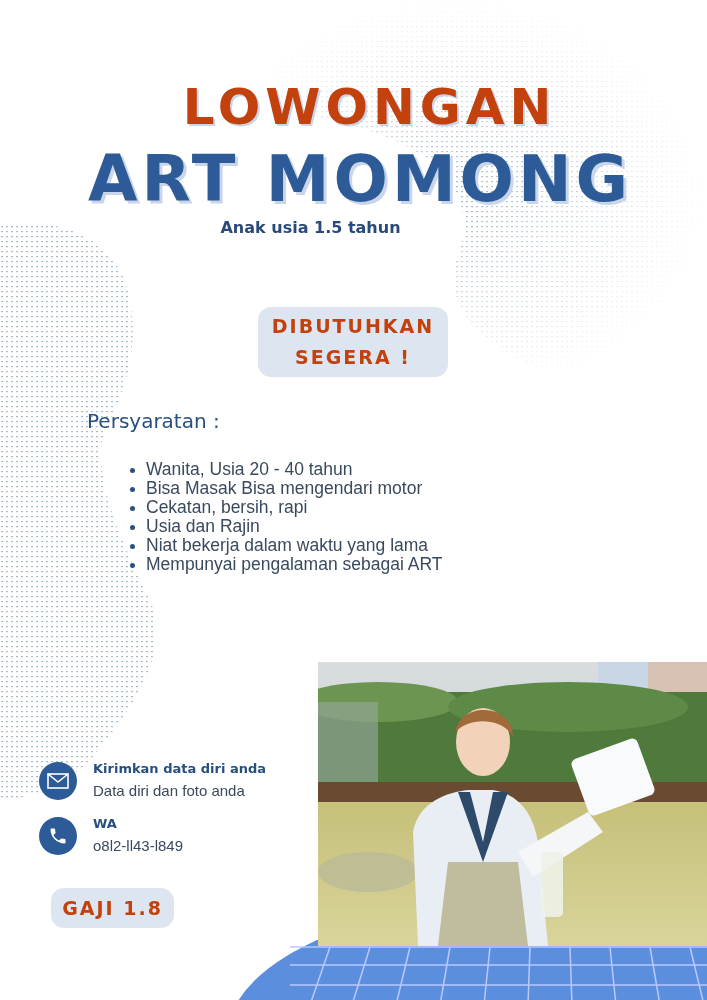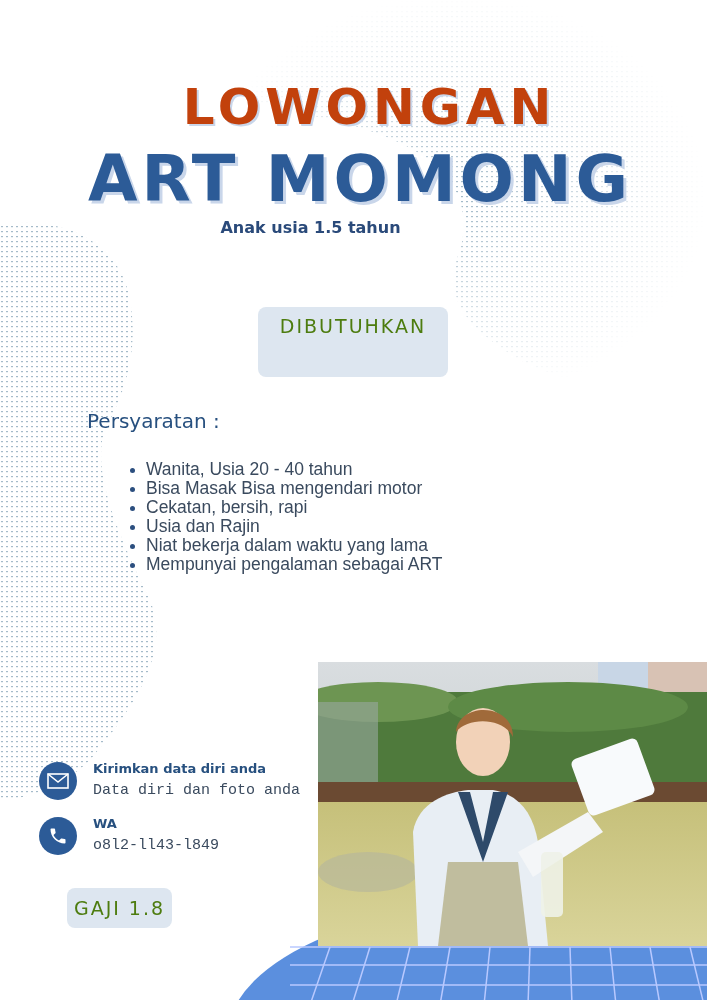--- a/index.html
+++ b/index.html
@@ -1,31 +1,31 @@
 <!DOCTYPE html>
 <html><head>
 <meta charset="utf-8">
 <style>
   html,body{margin:0;padding:0;}
   body{width:707px;height:1000px;position:relative;overflow:hidden;background:#ffffff;font-family:"DejaVu Sans","Liberation Sans",sans-serif;}
   .waves{position:absolute;inset:0;pointer-events:none;}
   .title1{position:absolute;left:16px;width:707px;top:78px;text-align:center;font-family:"DejaVu Sans",sans-serif;font-weight:bold;font-size:50px;letter-spacing:5px;color:#c2410c;text-shadow:2px 2px 0 #c9d6ea;}
   .title2{position:absolute;left:0;width:720px;top:142px;text-align:center;font-family:"DejaVu Sans",sans-serif;font-weight:bold;font-size:64px;letter-spacing:4px;color:#2c5b97;text-shadow:3px 3px 0 #c9d6ea;}
   .subtitle{position:absolute;left:0;width:621px;top:218px;text-align:center;font-weight:bold;font-size:16px;color:#2a4a7a;}
-  .badge{position:absolute;background:#dde6f0;border-radius:8px;color:#4d7c0f;font-weight:normal;text-align:center;letter-spacing:2px;}
+  .badge{position:absolute;background:#dde6f0;border-radius:13px;color:#c2410c;font-weight:bold;text-align:center;letter-spacing:2px;}
   .badge.urgent{left:258px;top:307px;width:190px;height:70px;font-size:19px;line-height:31px;padding-top:4px;box-sizing:border-box;}
-  .badge.salary{left:51px;top:888px;width:105px;height:40px;font-size:19px;line-height:40px;margin-left:16px;}
+  .badge.salary{left:51px;top:888px;width:123px;height:40px;font-size:19px;line-height:40px;}
   .req-title{position:absolute;left:87px;top:409px;font-size:20px;font-weight:normal;color:#27507f;}
   .req-list{position:absolute;left:112px;top:444px;margin:16px;padding:0;list-style:none;}
   .req-list li{font-family:"Liberation Sans",sans-serif;font-size:17.5px;line-height:19px;color:#3a4a5e;position:relative;padding-left:18px;}
   .req-list li::before{content:"";position:absolute;left:2px;top:8px;width:5px;height:5px;border-radius:50%;background:#2c4f7f;}
   .contact{position:absolute;left:39px;}
   .contact .circ{position:absolute;left:0;top:0;width:38px;height:38px;border-radius:50%;background:#2c5b97;display:flex;align-items:center;justify-content:center;}
   .contact .l1{position:absolute;left:54px;top:-1px;font-weight:bold;font-size:13px;color:#27507f;white-space:nowrap;}
-  .contact .l2{position:absolute;left:54px;top:20px;font-size:15px;color:#3a4a5e;white-space:nowrap;font-family:Liberation Mono, monospace;}
+  .contact .l2{position:absolute;left:54px;top:20px;font-size:15px;color:#3a4a5e;white-space:nowrap;font-family:Liberation Sans, sans-serif;}
   .blob{position:absolute;left:228px;top:895px;width:560px;height:200px;background:#5b8fde;border-radius:60% 40% 0 0 / 70% 60% 0 0;}
   .grid{position:absolute;left:290px;top:945px;}
   .photo{position:absolute;left:318px;top:662px;width:389px;height:284px;overflow:hidden;background:#7a8a55;}
 </style>
 </head>
 <body>
 
 <svg class="waves" width="707" height="1000" viewBox="0 0 707 1000">
   <defs>
     <pattern id="dots" width="5" height="5" patternUnits="userSpaceOnUse">
@@ -45,20 +45,21 @@
   <rect x="0" y="0" width="707" height="420" fill="url(#dots)" mask="url(#m1)" opacity="0.75"></rect>
   <rect x="0" y="200" width="200" height="620" fill="url(#dots)" mask="url(#m2)" opacity="0.7"></rect>
 </svg>
 
 <div class="title1">LOWONGAN</div>
 <div class="title2">ART MOMONG</div>
 <div class="subtitle">Anak usia 1.5 tahun</div>
 
 <div class="badge urgent">
   <div>DIBUTUHKAN</div>
+  <div>SEGERA !</div>
 </div>
 
 <div class="req-title">Persyaratan :</div>
 <ul class="req-list">
   <li>Wanita, Usia 20 - 40 tahun</li>
   <li>Bisa Masak Bisa mengendari motor</li>
   <li>Cekatan, bersih, rapi</li>
   <li>Usia dan Rajin</li>
   <li>Niat bekerja dalam waktu yang lama</li>
   <li>Mempunyai pengalaman sebagai ART</li>

